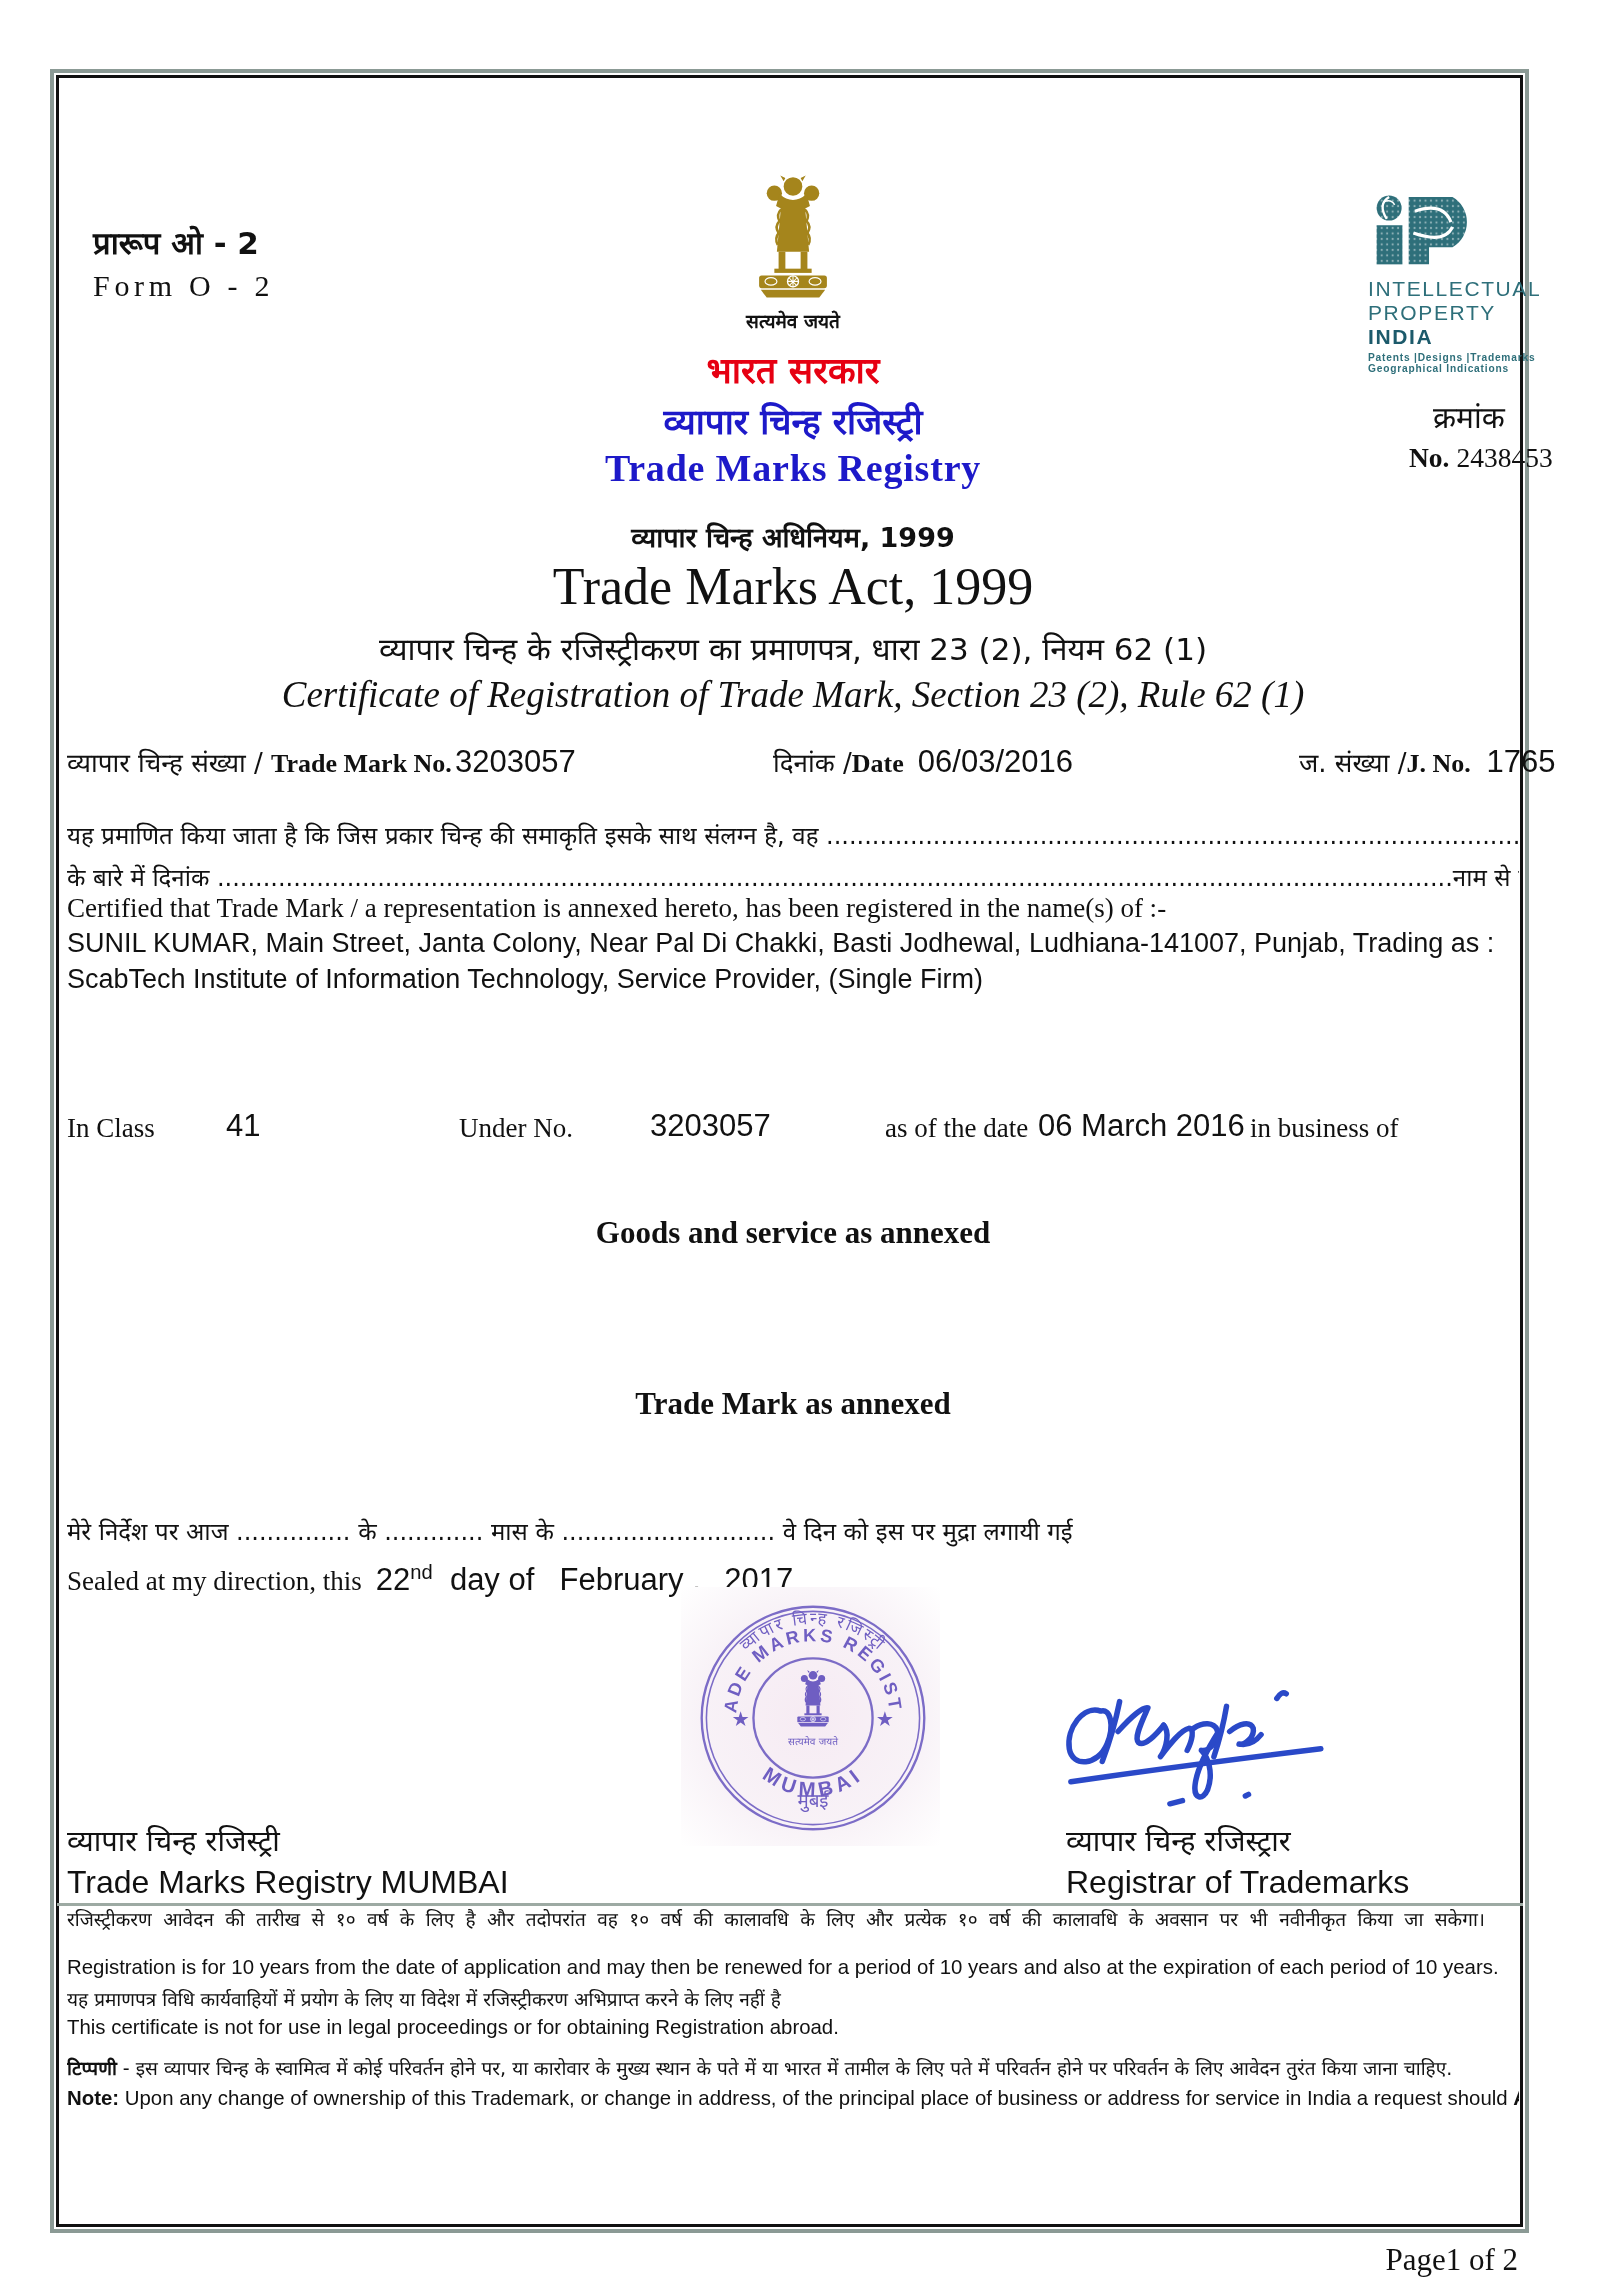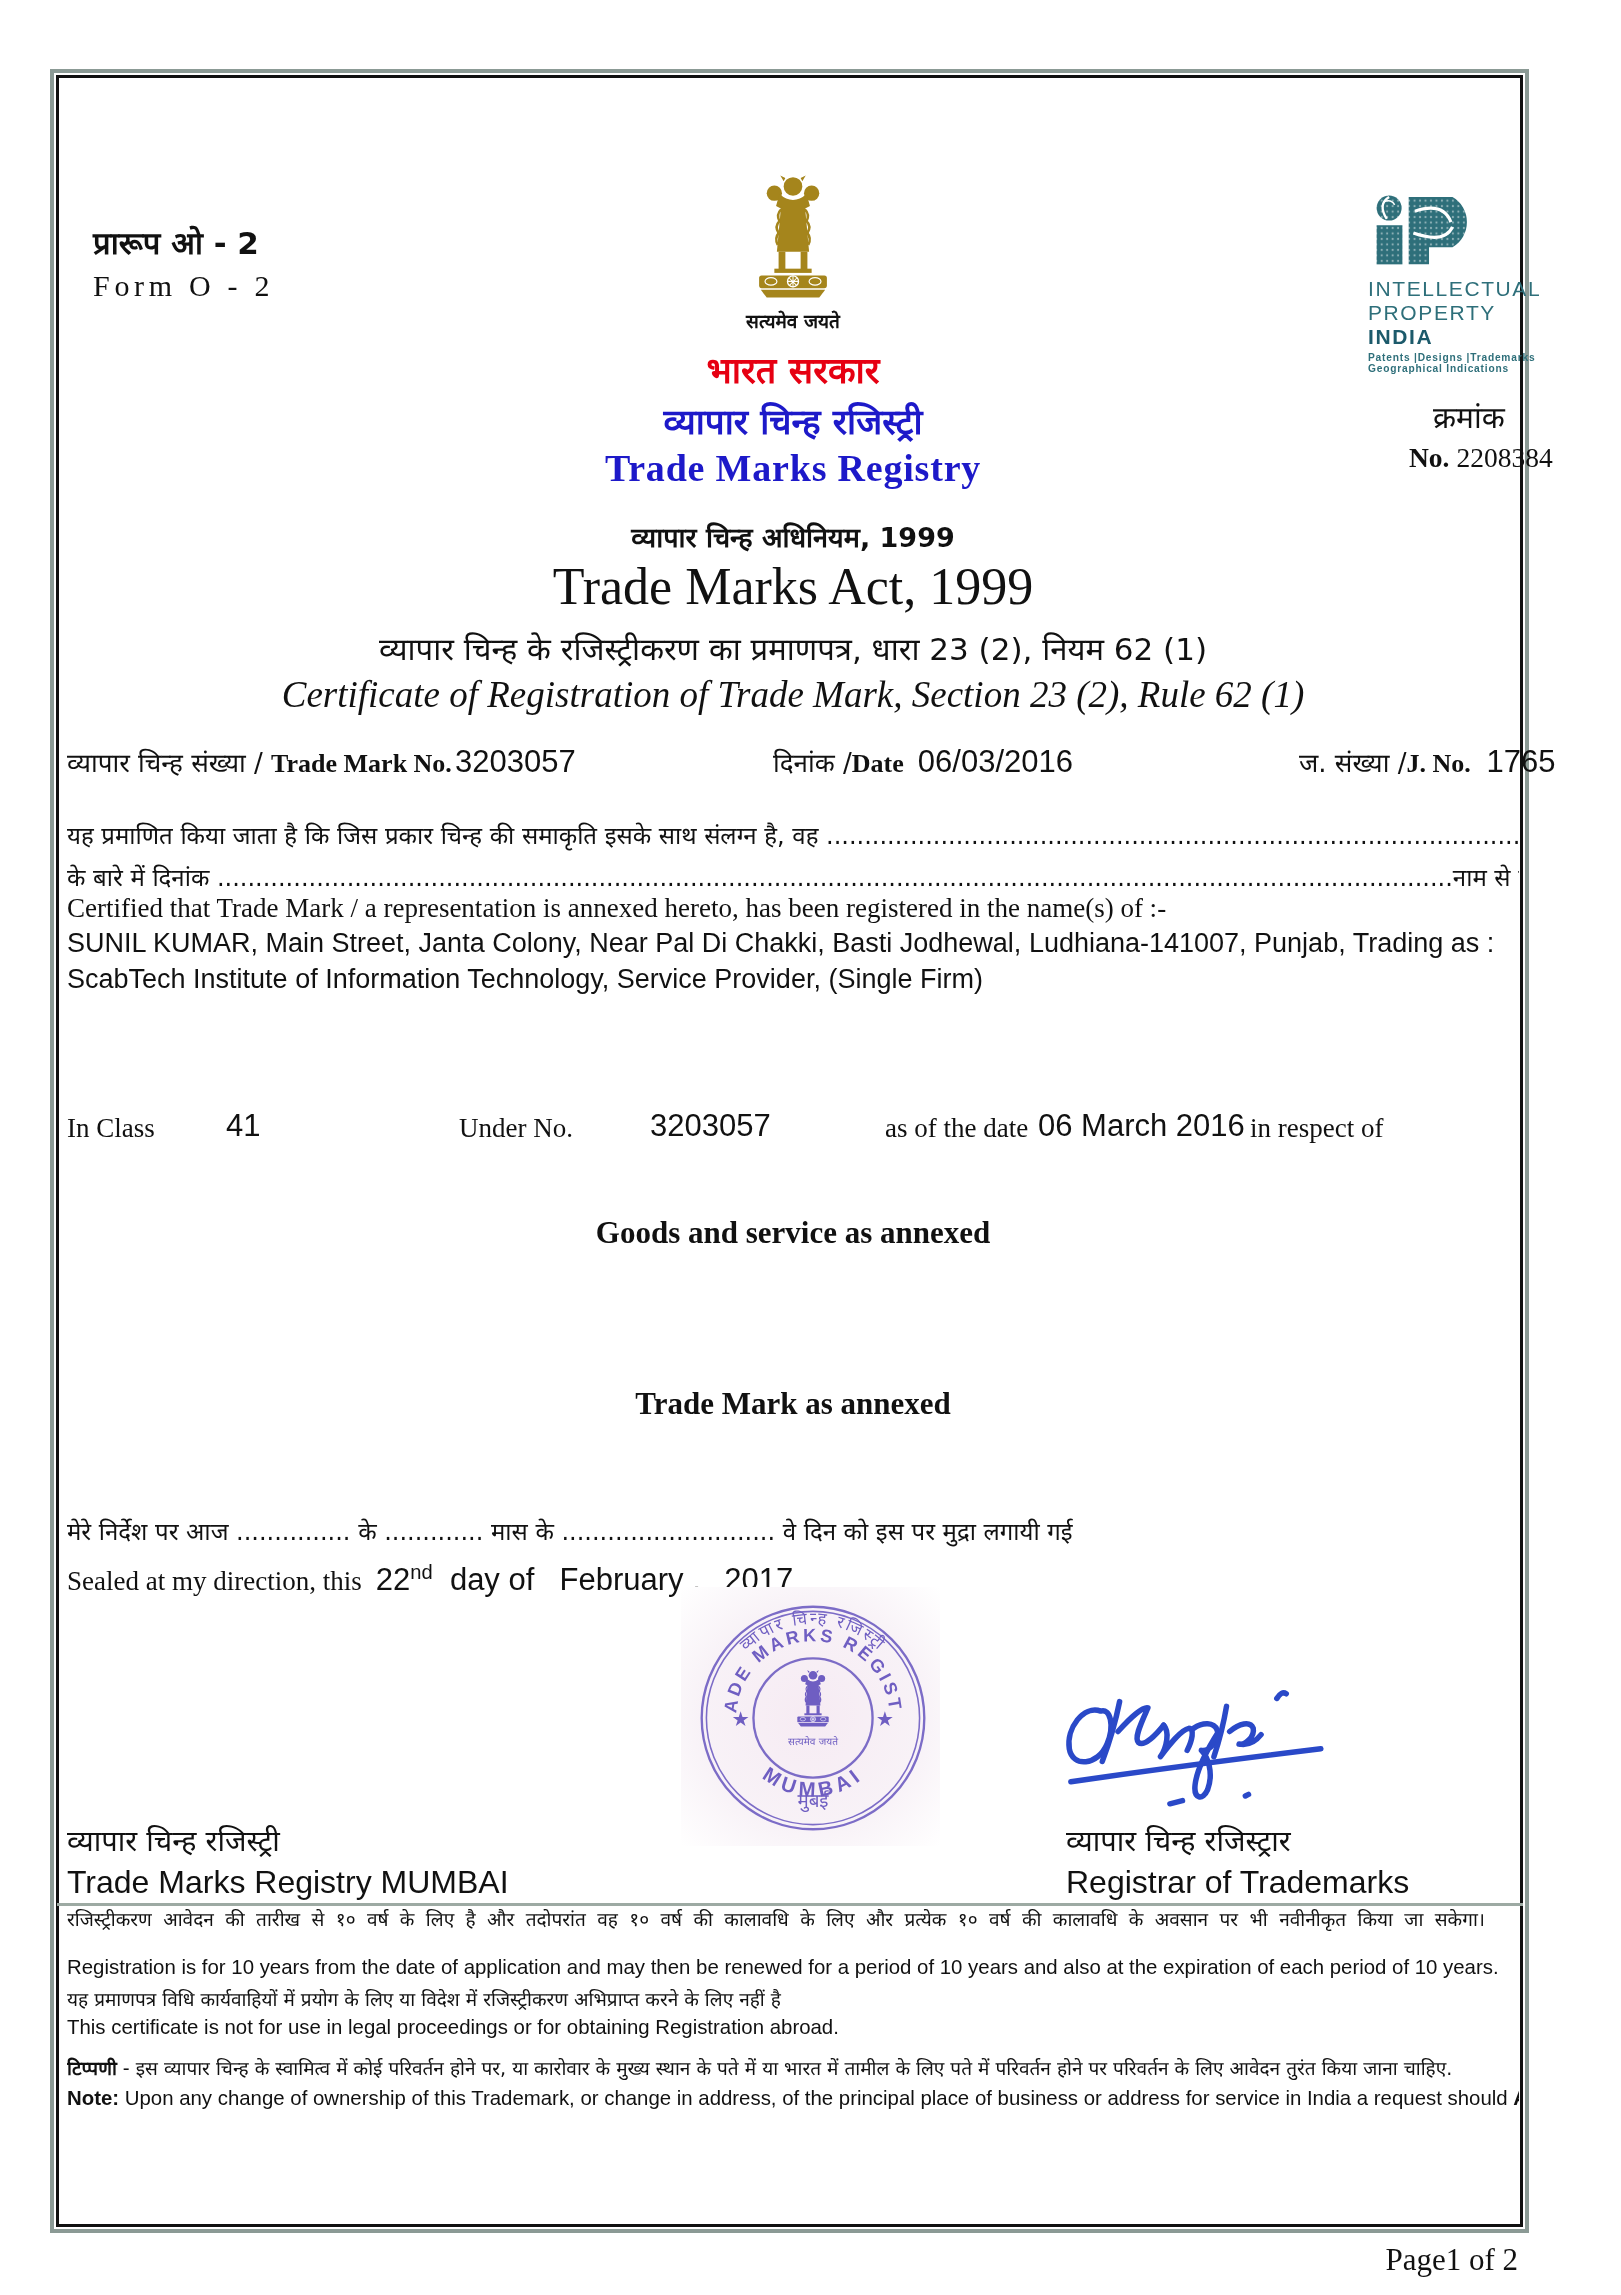--- a/index.html
+++ b/index.html
@@ -119,21 +119,21 @@
     <path d="M60,24 q36,-12 46,14 M58,52 q40,14 50,-8" stroke="#ffffff" stroke-width="4" fill="none"></path>
   </svg>
   <div class="ip-text1 teal" style="margin-top:1.6px;">INTELLECTUAL</div>
   <div class="ip-text1 teal"><span>PROPERTY </span><b style="color:#1c5a6b;">INDIA</b></div>
   <div class="ip-text2 teal" style="margin-top:3.1px;">Patents |Designs |Trademarks</div>
   <div class="ip-text2 teal">Geographical Indications</div>
 </div>
 
 <div class="abs" style="left:1409px;top:396px;">
   <div class="dev" style="font-size:30px;margin-left:24px;">क्रमांक</div>
-  <div class="serif" style="font-size:27.5px;white-space:nowrap;margin-top:4.7px;"><b>No.</b><span> 2208384</span></div>
+  <div class="serif" style="font-size:27.5px;white-space:nowrap;margin-top:4.7px;"><b>No.</b><span> 2438453</span></div>
 </div>
 
 <div class="center-band" style="top:518px;">
   <div class="dev act-hi">व्यापार चिन्ह अधिनियम, 1999</div>
   <div class="serif act-en" style="margin-top:1.6px;">Trade Marks Act, 1999</div>
   <div class="dev cert-hi" style="margin-top:11px;">व्यापार चिन्ह के रजिस्ट्रीकरण का प्रमाणपत्र, धारा 23 (2), नियम 62 (1)</div>
   <div class="serif cert-en" style="margin-top:4.7px;">Certificate of Registration of Trade Mark, Section 23 (2), Rule 62 (1)</div>
 </div>
 
 <div>
@@ -158,21 +158,21 @@
   <div class="abs owner" style="left:67px;top:925px;width:1452px;">SUNIL KUMAR, Main Street, Janta Colony, Near Pal Di Chakki, Basti Jodhewal, Ludhiana-141007, Punjab, Trading as : ScabTech Institute of Information Technology, Service Provider, (Single Firm)</div>
 </div>
 
 <div>
   <span class="abs serif" style="left:67px;top:1113px;font-size:27px;">In Class</span>
   <span class="abs sans" style="left:226px;top:1108px;font-size:31px;">41</span>
   <span class="abs serif" style="left:459px;top:1113px;font-size:27px;">Under No.</span>
   <span class="abs sans" style="left:650px;top:1108px;font-size:31px;">3203057</span>
   <span class="abs serif" style="left:885px;top:1113px;font-size:27px;">as of the date</span>
   <span class="abs sans" style="left:1038px;top:1108px;font-size:31px;">06 March 2016</span>
-  <span class="abs serif" style="left:1250px;top:1113px;font-size:27px;">in respect of</span>
+  <span class="abs serif" style="left:1250px;top:1113px;font-size:27px;">in business of</span>
 </div>
 
 <div class="center-band serif annex-h" style="top:1215px;">Goods and service as annexed</div>
 <div class="center-band serif annex-h" style="top:1386px;">Trade Mark as annexed</div>
 
 <div class="abs dev body-hi nowrap" style="left:67px;top:1514px;width:1452px;">मेरे निर्देश पर आज ............... के ............. मास के ............................ वे दिन को इस पर मुद्रा लगायी गई</div>
 <div class="abs nowrap" style="left:67px;top:1561px;">
   <span class="serif" style="font-size:27px;">Sealed at my direction, this</span>
   <span class="sans" style="font-size:31px;margin-left:11px;"><span>22</span><sup>nd</sup></span>
   <span class="sans" style="font-size:31px;margin-left:14px;">day of</span>

